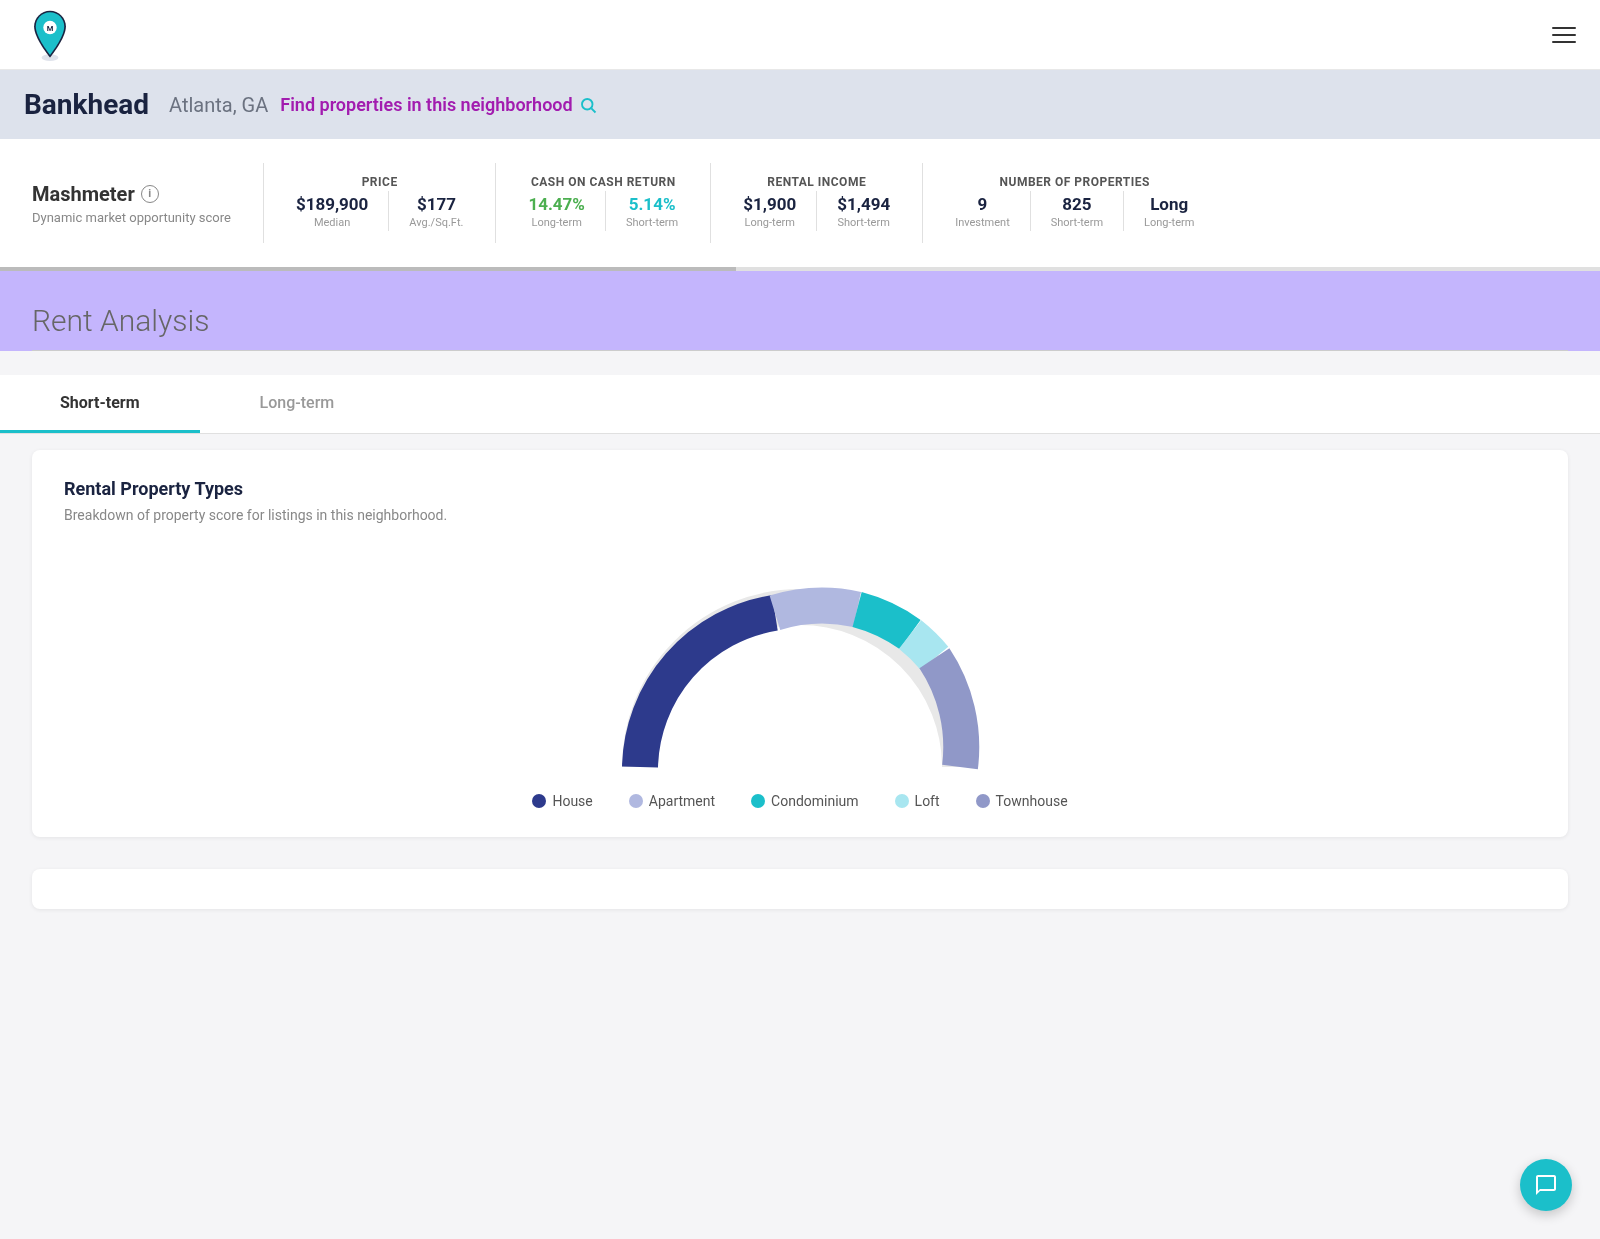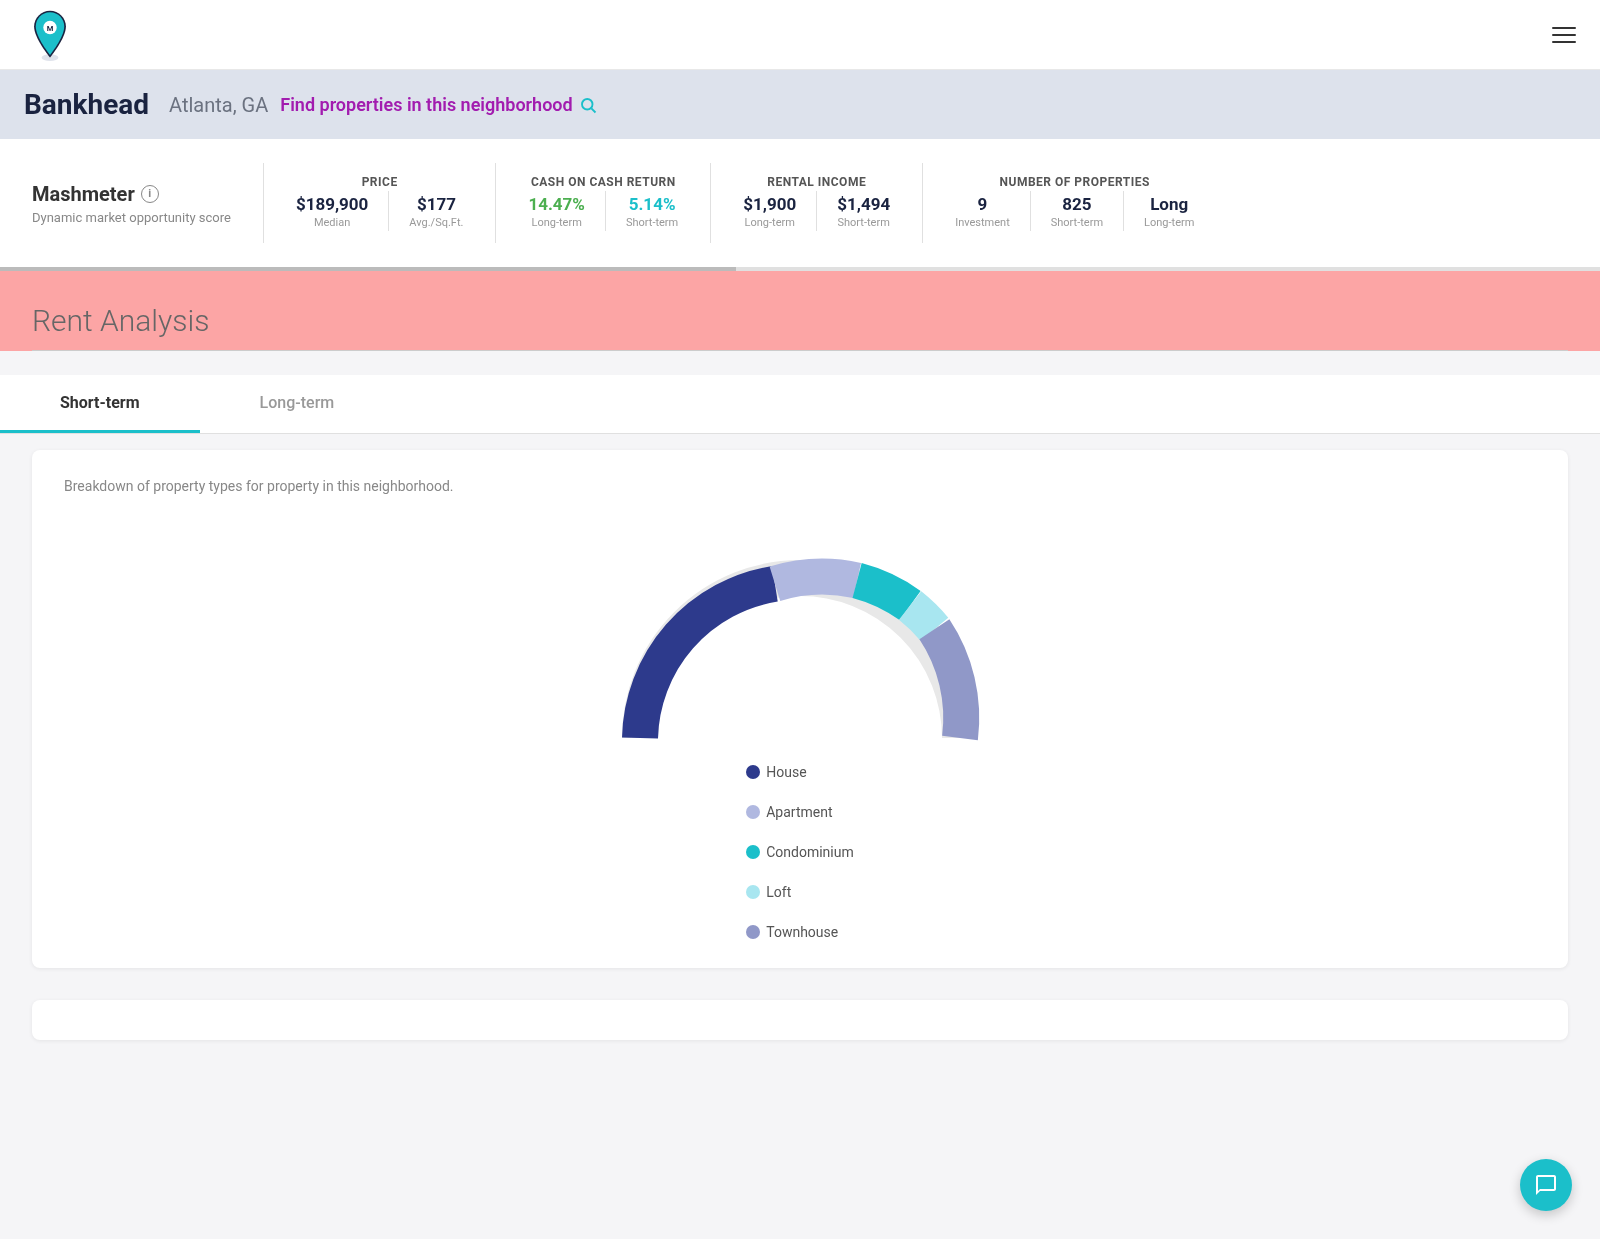--- a/index.html
+++ b/index.html
@@ -58,21 +58,21 @@
     .stat-number.green { color: #4caf50; }
     .stat-number.teal { color: #1bbfca; }
     .stat-sublabel { font-size: 11px; color: #999; margin-top: 2px; }
     .stat-inner-divider { width: 1px; height: 40px; background: #e0e0e0; }
 
     
     .scroll-indicator { background: #e0e0e0; height: 4px; margin: 0 0 0 0; }
     .scroll-indicator-bar { background: #bbb; height: 4px; width: 46%; }
 
     
-    .rent-analysis-section { background: #fca5a5; padding: 32px 32px 0; }
+    .rent-analysis-section { background: #c4b5fd; padding: 32px 32px 0; }
     .rent-analysis-title { font-size: 30px; font-weight: 300; color: #666; margin-bottom: 12px; }
     .rent-analysis-divider { border: none; border-top: 1px solid #ccc; margin-bottom: 24px; }
 
     
     .tabs-container {
       background: #fff;
       display: flex;
       border-bottom: 1px solid #e0e0e0;
       margin: 0 0 0 0;
     }
@@ -99,21 +99,21 @@
       padding: 28px 32px;
       box-shadow: 0 1px 4px rgba(0,0,0,0.07);
     }
     .card-title { font-size: 18px; font-weight: 700; color: #1a2340; margin-bottom: 8px; }
     .card-subtitle { font-size: 14px; color: #888; margin-bottom: 24px; }
 
     
     .chart-container { display: flex; flex-direction: column; align-items: center; }
 
     
-    .legend { display: flex; gap: 24px; flex-wrap: wrap; justify-content: center; margin-top: 16px; flex-direction: column; }
+    .legend { display: flex; gap: 36px; flex-wrap: wrap; justify-content: center; margin-top: 16px; }
     .legend-item { display: flex; align-items: center; gap: 6px; font-size: 14px; color: #555; }
     .legend-dot { width: 14px; height: 14px; border-radius: 50%; flex-shrink: 0; }
 
     
     .chat-button {
       position: fixed;
       bottom: 28px;
       right: 28px;
       width: 52px;
       height: 52px;
@@ -258,21 +258,22 @@
   <hr class="rent-analysis-divider">
 </div>
 
 <div class="tabs-container">
   <div class="tab active">Short-term</div>
   <div class="tab">Long-term</div>
 </div>
 
 <div class="card-section">
   <div class="card">
-    <div class="card-subtitle">Breakdown of property types for property in this neighborhood.</div>
+    <div class="card-title">Rental Property Types</div>
+    <div class="card-subtitle">Breakdown of property score for listings in this neighborhood.</div>
 
     <div class="chart-container">
 
       <svg width="420" height="230" viewBox="0 0 420 230">
 
         <path d="M 50,220 A 160,160 0 0,1 370,220" fill="none" stroke="#e8e8e8" stroke-width="36" stroke-linecap="butt"></path>
 
         <path d="M 50,220 A 160,160 0 0,1 184.9,65.8" fill="none" stroke="#2d3a8c" stroke-width="36" stroke-linecap="butt"></path>
 
         <path d="M 184.9,65.8 A 160,160 0 0,1 267.1,62.5" fill="none" stroke="#b0b8e0" stroke-width="36" stroke-linecap="butt"></path>

